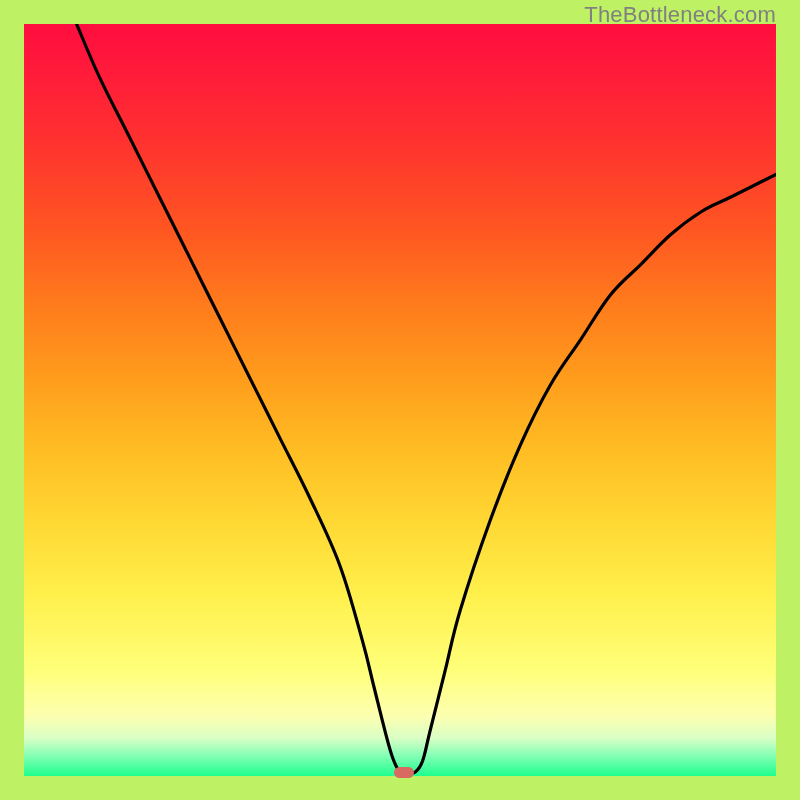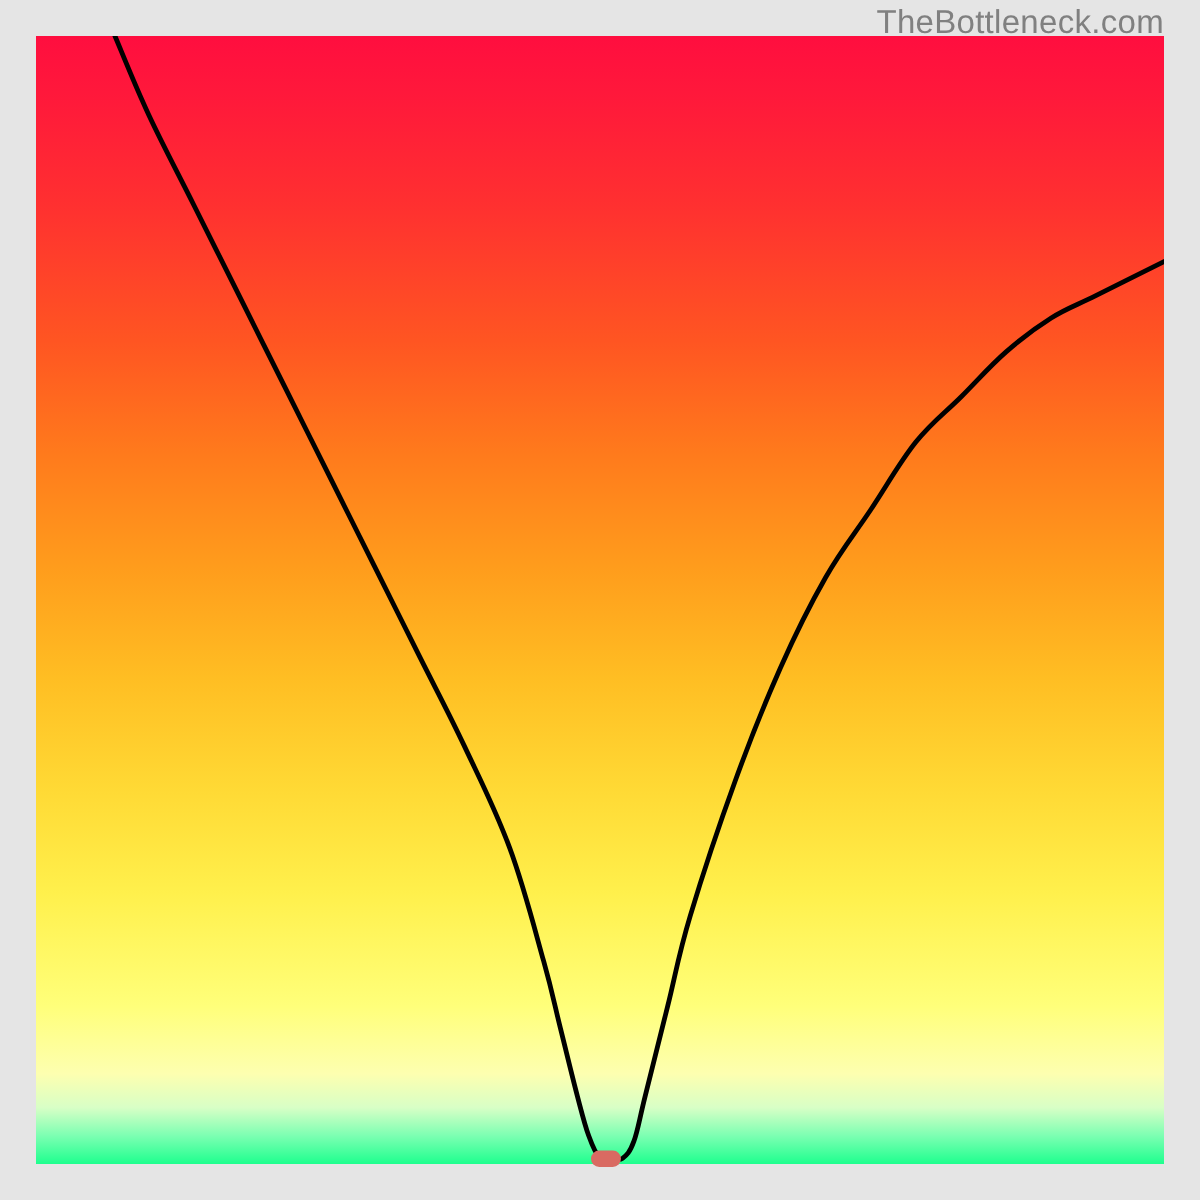--- a/index.html
+++ b/index.html
@@ -10,21 +10,21 @@
     background: #000;
     overflow: hidden;
     font-family: Arial, Helvetica, sans-serif;
   }
   .frame {
     position: absolute;
     top: 0;
     left: 0;
     width: 800px;
     height: 800px;
-    background: #e5e5e5;
+    background: #bef264;
   }
   .plot-area {
     position: absolute;
     top: 24px;
     left: 24px;
     width: 752px;
     height: 752px;
     background: linear-gradient(to bottom,
       #ff0e3f 0%,
       #ff1a3a 6%,

